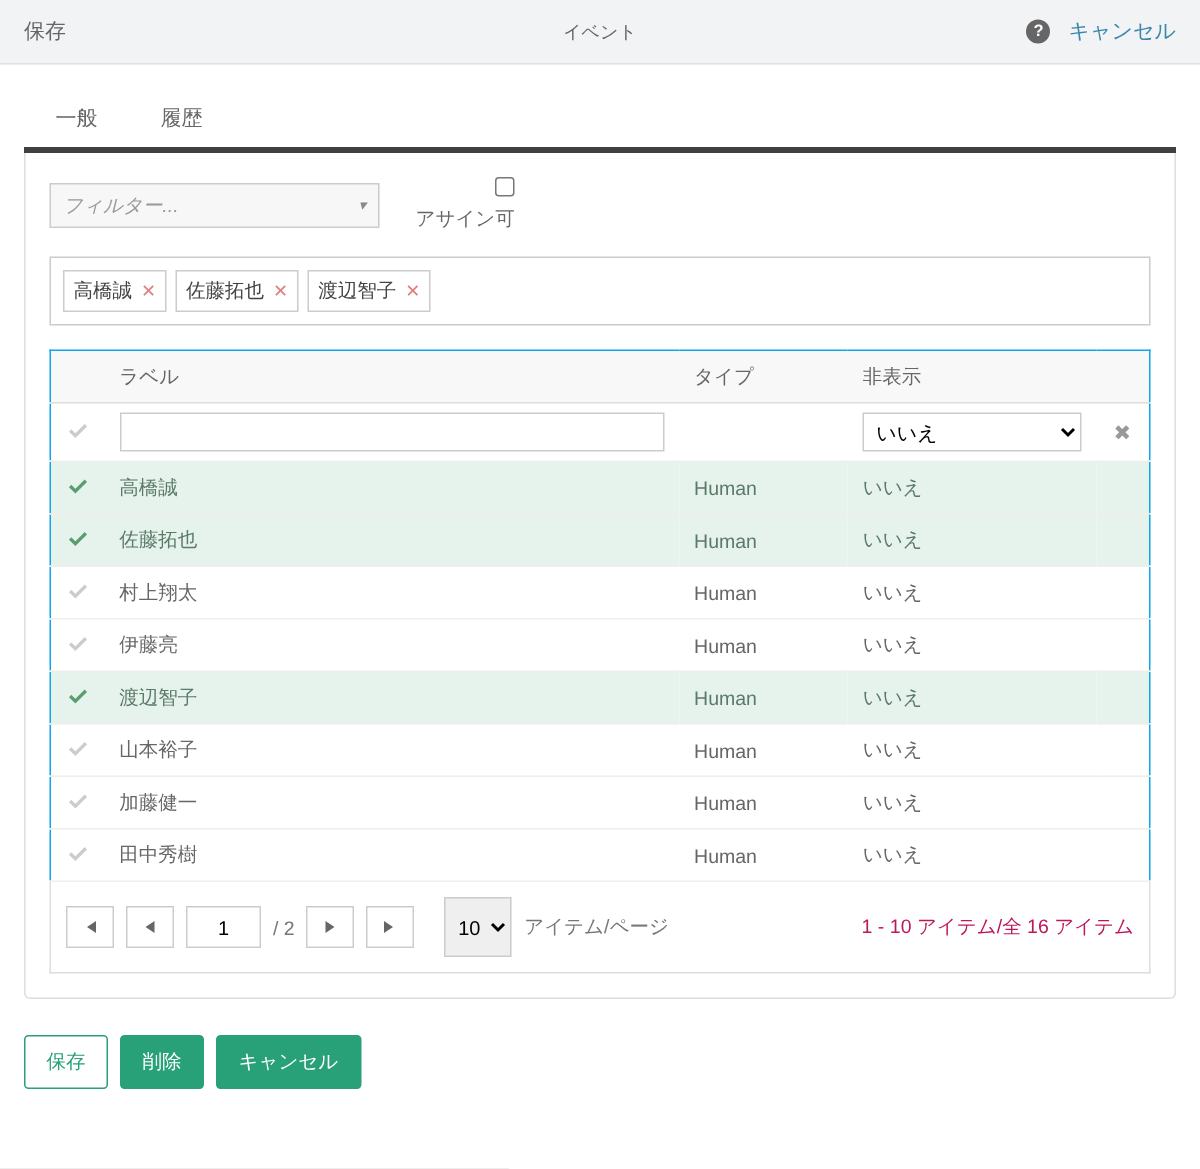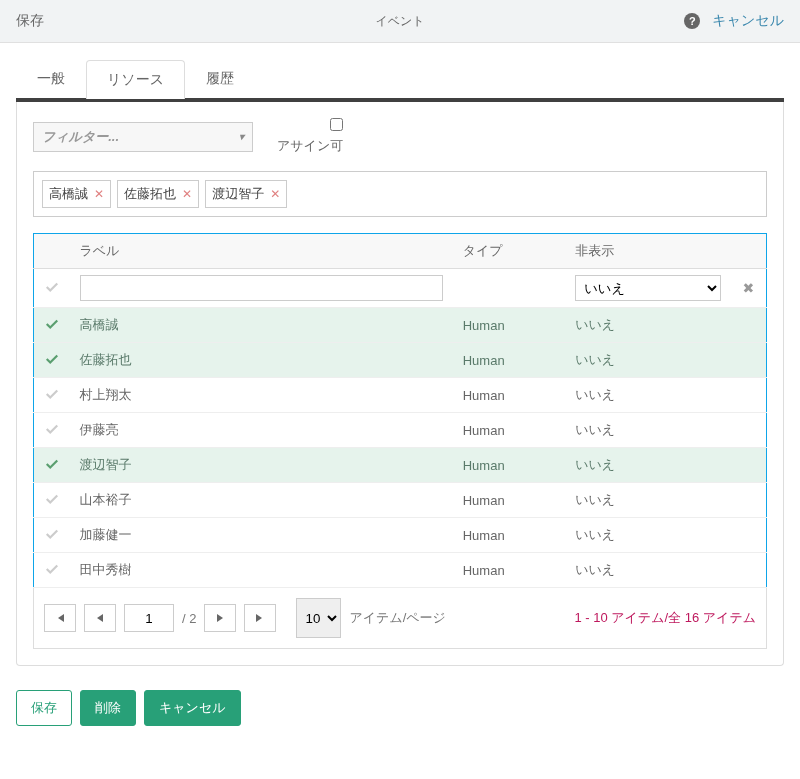--- a/index.html
+++ b/index.html
@@ -9,21 +9,21 @@
 .topbar-title { font-size: 12px; color: #666; position: absolute; left: 50%; transform: translateX(-50%); }
 .topbar-right { display: flex; align-items: center; gap: 12px; }
 .help-icon { width: 16px; height: 16px; border-radius: 50%; background: #666; color: #fff; display: inline-flex; align-items: center; justify-content: center; font-size: 11px; font-weight: bold; cursor: pointer; }
 .cancel-link { color: #3a87ad; font-size: 14px; cursor: pointer; }
 .content { padding: 16px; }
 .tabs { display: flex; border-bottom: 4px solid #404040; margin-bottom: 0; }
 .tab { padding: 10px 20px; color: #666; cursor: pointer; border: 1px solid transparent; border-bottom: none; background: transparent; font-size: 14px; }
 .tab.active { background: #fff; border-color: #ddd; border-radius: 4px 4px 0 0; position: relative; top: 1px; }
 .panel { border: 1px solid #ddd; border-top: none; border-radius: 0 0 4px 4px; padding: 16px; }
 .filter-row { display: flex; align-items: center; gap: 24px; margin-bottom: 16px; }
-.filter-select { width: 220px; height: 30px; border: 1px solid #ccc; background: #f7f7f7; color: #999; padding: 0 8px; font-style: italic; position: relative; display: flex; align-items: center; justify-content: space-between; cursor: pointer; font-weight: bold; }
+.filter-select { width: 220px; height: 30px; border: 1px solid #ccc; background: #f7f7f7; color: #999; padding: 0 8px; font-style: italic; position: relative; display: flex; align-items: center; justify-content: space-between; cursor: pointer; }
 .filter-select .caret { color: #888; font-size: 10px; }
 .assignable { display: flex; align-items: flex-end; gap: 6px; color: #666; flex-direction: column; }
 .tags-box { border: 1px solid #ccc; padding: 8px; display: flex; gap: 6px; flex-wrap: wrap; margin-bottom: 16px; }
 .tag { border: 1px solid #ccc; padding: 4px 6px; font-size: 13px; color: #444; display: inline-flex; align-items: center; gap: 6px; background: #fff; }
 .tag-x { color: #e08080; cursor: pointer; font-size: 12px; }
 table { width: 100%; border-collapse: collapse; border: 1px solid #0ea5e9; }
 th, td { text-align: left; padding: 8px 10px; border-bottom: 1px solid #eee; font-weight: normal; color: #666; }
 thead tr:first-child th { background: #f8f8f8; border-bottom: 1px solid #ddd; }
 thead tr.filter-tr th { background: #fff; padding: 6px 10px; }
 .col-check { width: 36px; text-align: center; }
@@ -51,21 +51,20 @@
   <span class="topbar-title">イベント</span>
   <div class="topbar-right">
     <span class="help-icon">?</span>
     <span class="cancel-link">キャンセル</span>
   </div>
 </div>
 
 <div class="content">
   <div class="tabs">
     <div class="tab">一般</div>
-    <div class="tab active">リソース</div>
     <div class="tab">履歴</div>
   </div>
 
   <div class="panel">
     <div class="filter-row">
       <div class="filter-select">
         <span>フィルター...</span>
         <span class="caret">▾</span>
       </div>
       <label class="assignable">

